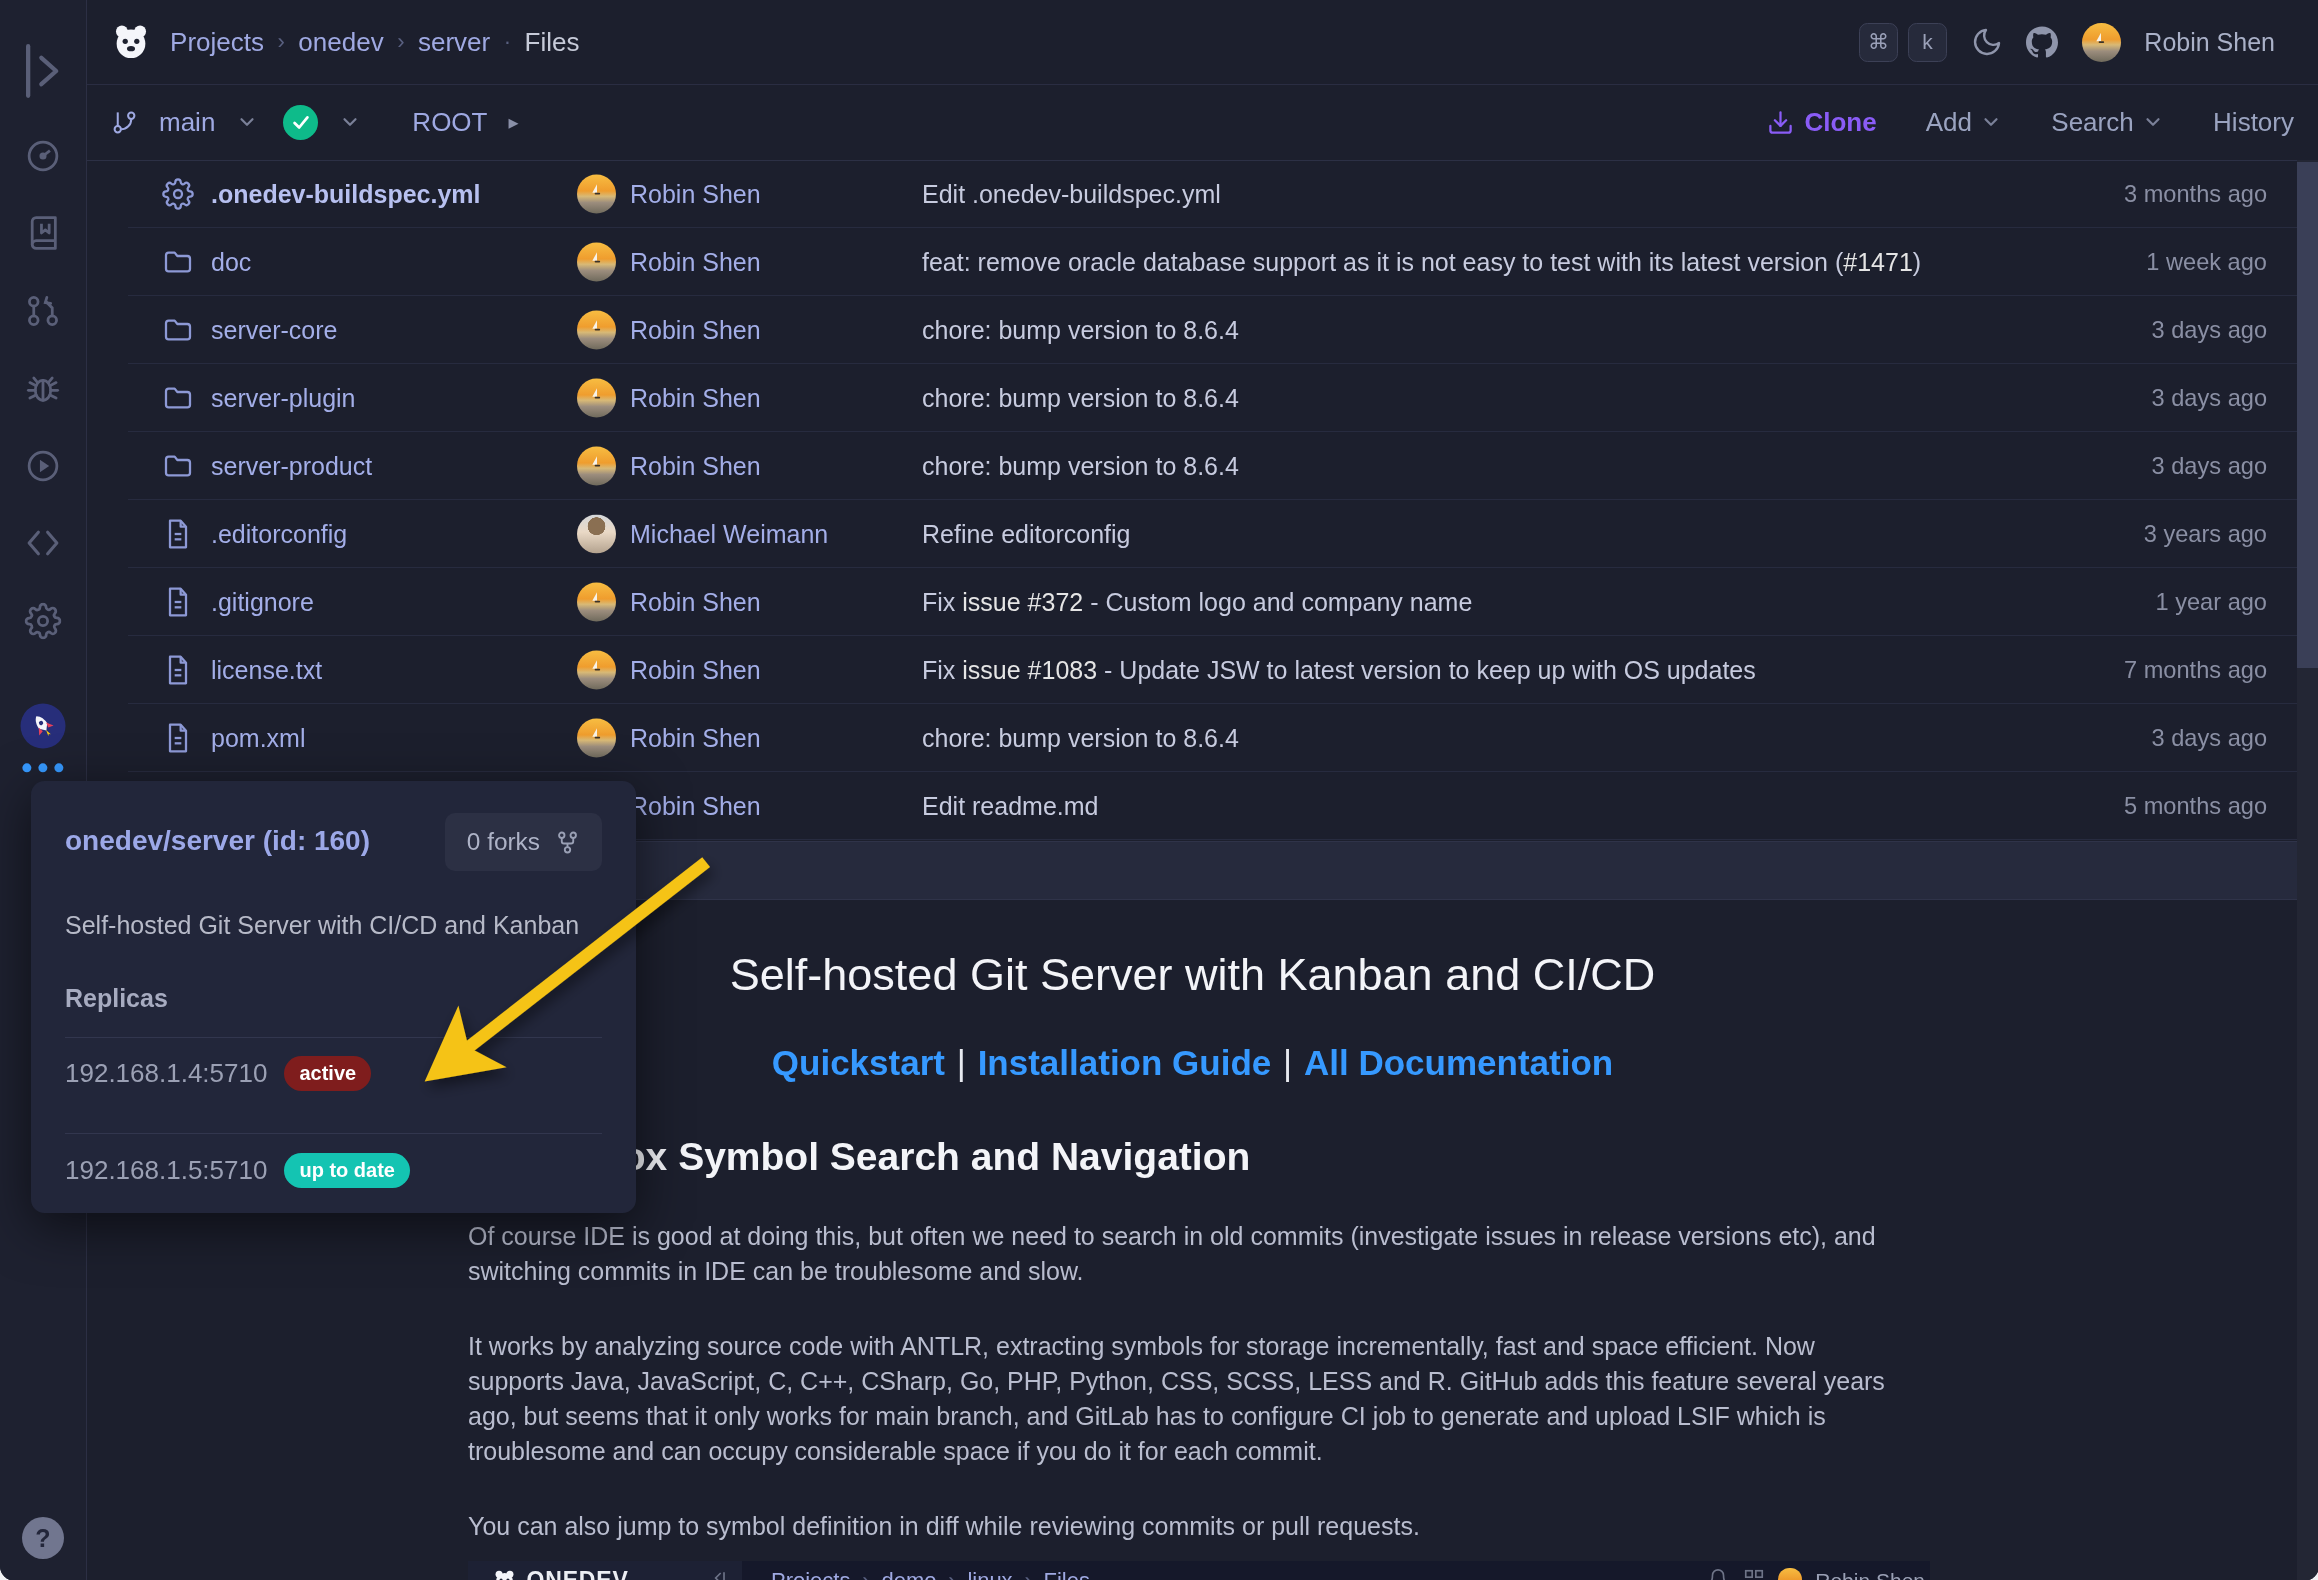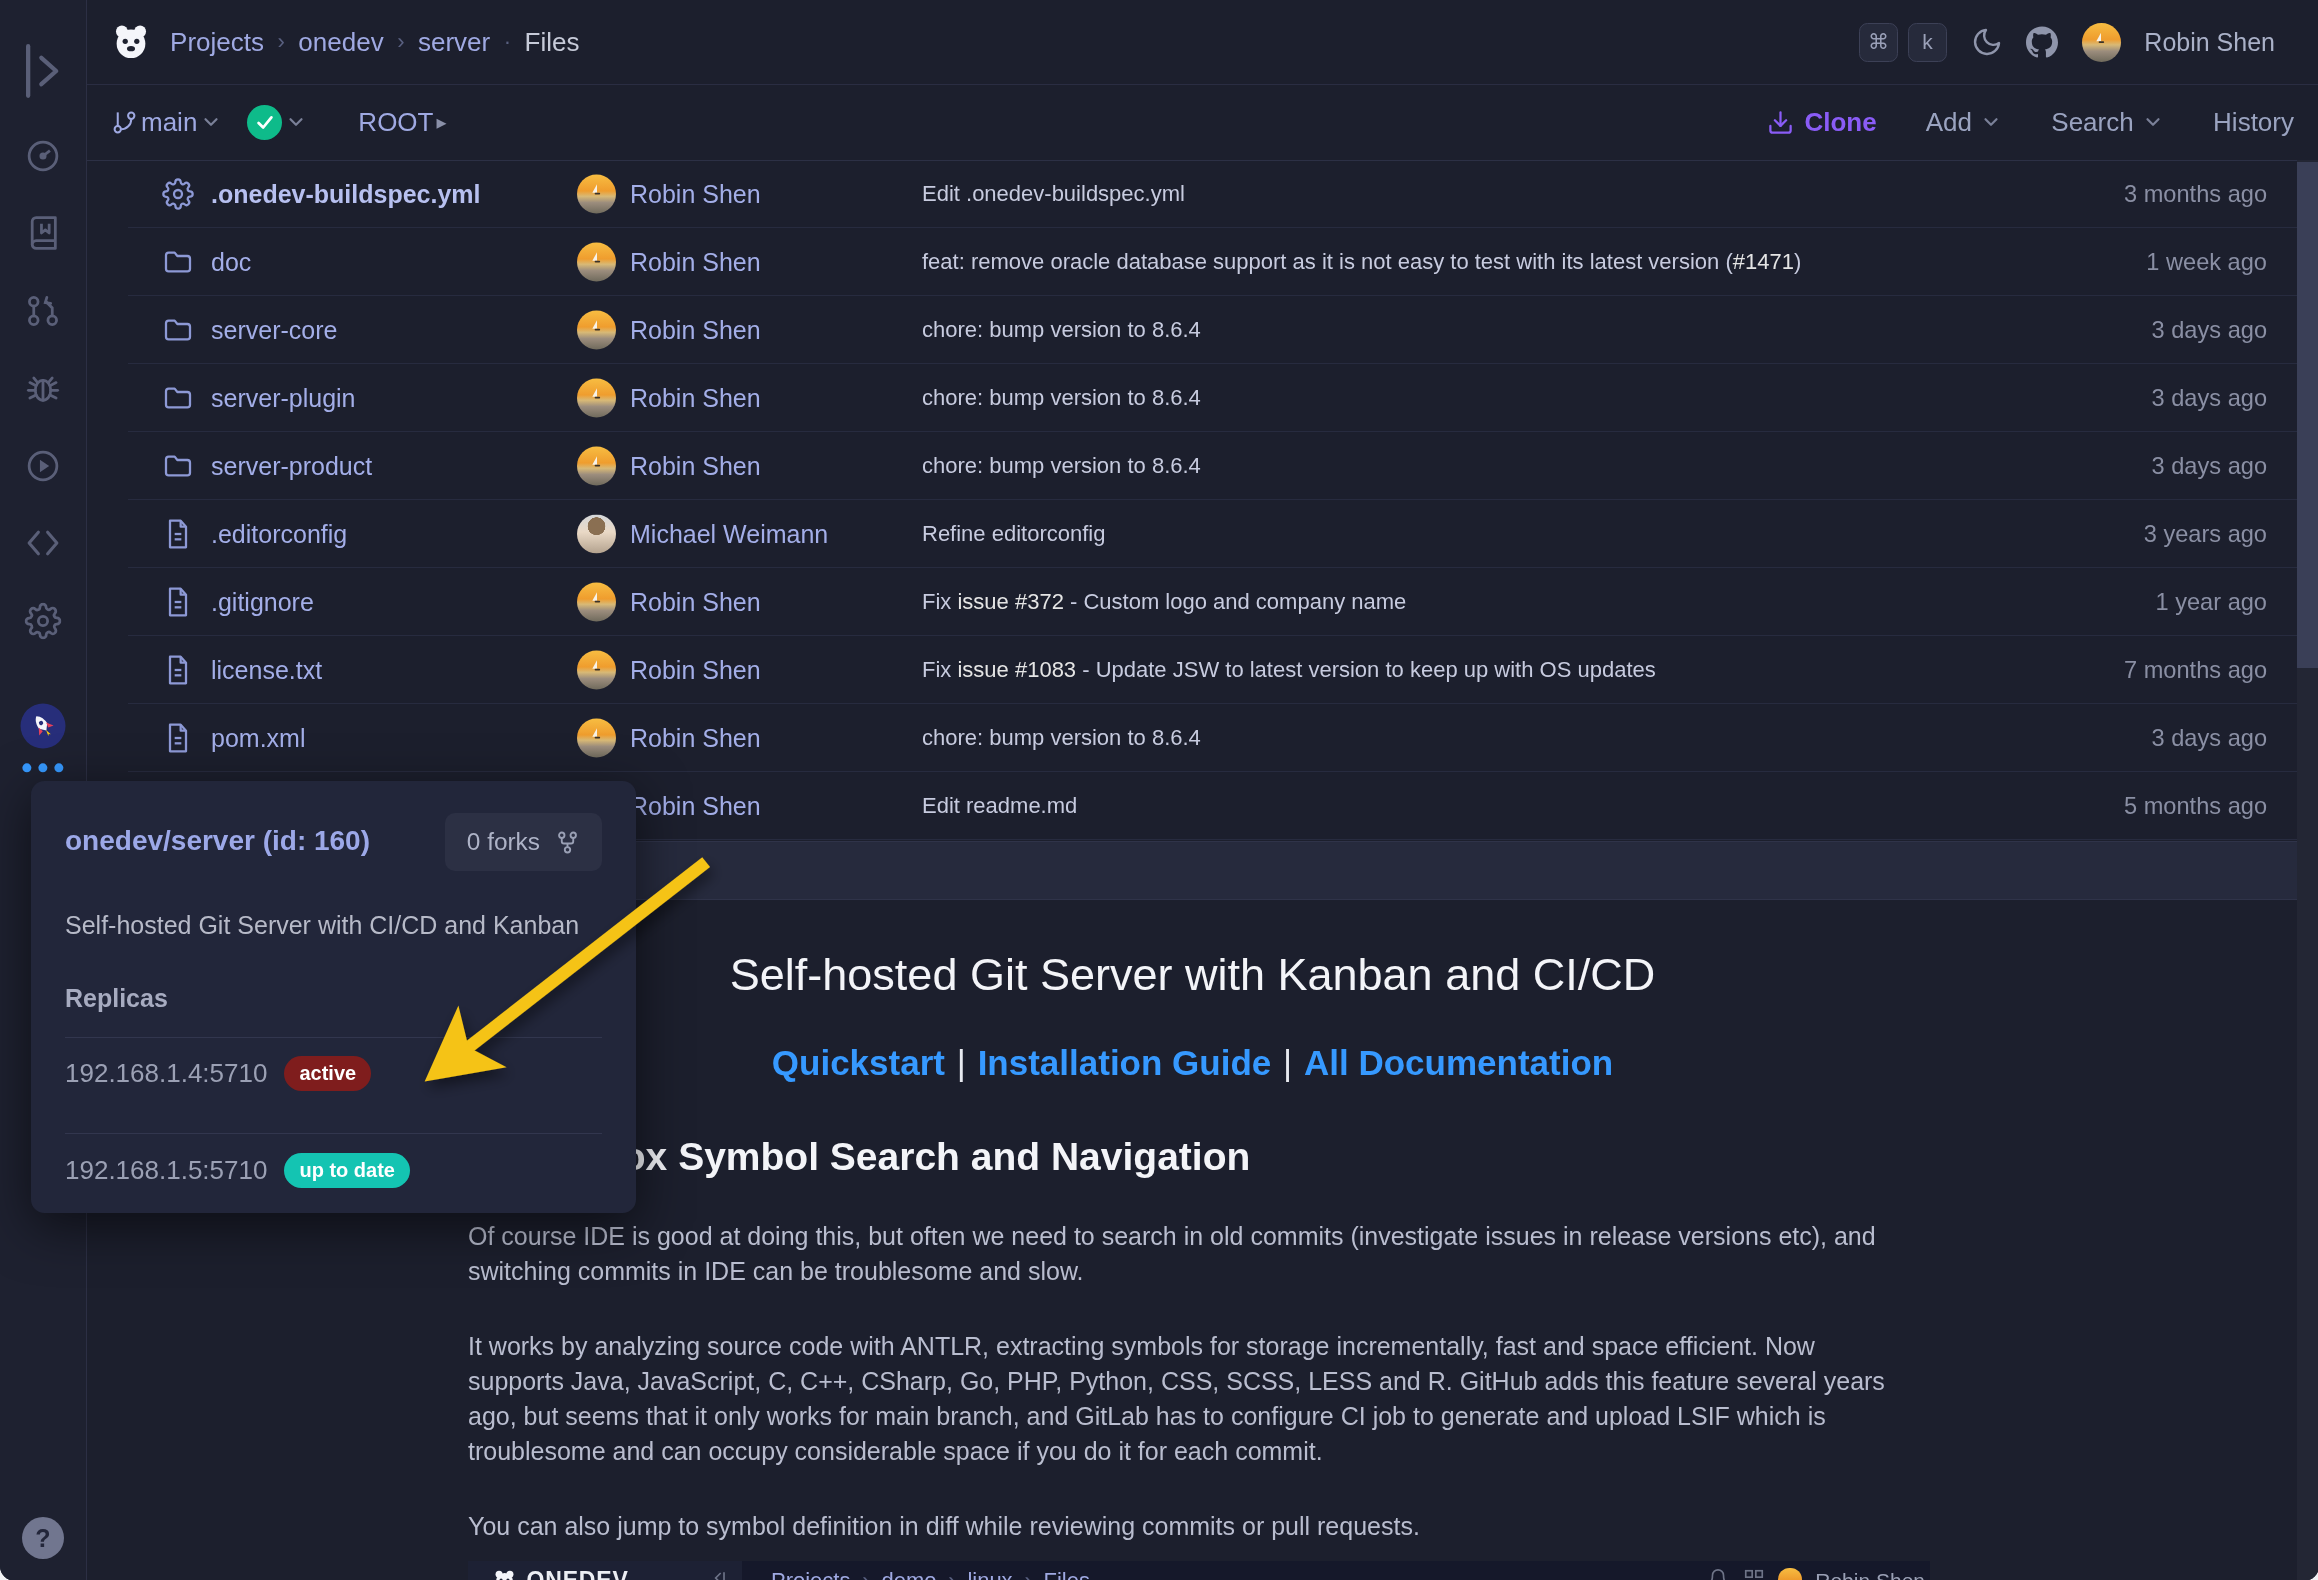--- a/index.html
+++ b/index.html
@@ -35,21 +35,21 @@
   .hdr-ic svg{width:32px;height:32px;}
   .avatar{width:39px;height:39px;border-radius:50%;overflow:hidden;position:relative;flex:0 0 auto;}
   .avatar-robin{background:linear-gradient(180deg,#f7bd42 0%,#ef9d2e 42%,#d8b976 56%,#9c8d7d 72%,#6f6a5c 100%);}
   .avatar-robin svg{position:absolute;left:50%;top:42%;transform:translate(-50%,-50%);width:40%;height:40%;}
   .avatar-michael{background:radial-gradient(circle at 50% 30%,#8a6f52 0 26%,rgba(0,0,0,0) 27%),linear-gradient(180deg,#d4d7da 0%,#ead9c6 45%,#b3a28e 100%);}
   .hdr-user{color:#aab1c8;font-size:25px;}
 
   
   .toolbar{position:absolute;left:86px;top:84px;right:0;height:76px;border-bottom:1.7px solid #2c3045;display:flex;align-items:center;}
   .tb-left{display:flex;align-items:center;margin-left:25px;gap:25px;}
-  .tb-item{display:flex;align-items:center;gap:3px;color:#9fa9e2;font-size:26px;cursor:pointer;}
+  .tb-item{display:flex;align-items:center;gap:21px;color:#9fa9e2;font-size:26px;cursor:pointer;}
   .tb-item svg.w{width:27px;height:27px;}
   .chev{color:#7a8098;}
   .chev svg{width:22px;height:22px;}
   .status-ok{width:35px;height:35px;border-radius:50%;background:#0ebb8a;display:flex;align-items:center;justify-content:center;}
   .status-ok svg{width:22px;height:22px;}
   .tri{color:#8a90a8;font-size:20px;}
   .tb-right{margin-left:auto;margin-right:25px;display:flex;align-items:center;gap:49px;font-size:26px;}
   .tb-clone{display:flex;align-items:center;gap:10px;color:#8a5cf6;font-weight:700;cursor:pointer;}
   .tb-clone svg{width:27px;height:27px;}
   .tb-menu{display:flex;align-items:center;gap:8.4px;color:#9aa3c0;cursor:pointer;}
@@ -57,21 +57,21 @@
   
   .table{position:absolute;left:86px;top:160px;width:2211px;padding-left:42px;}
   .frow{position:relative;height:67px;border-bottom:1.7px solid #272b3f;cursor:pointer;}
   .fcell{position:absolute;top:50%;transform:translateY(-50%);white-space:nowrap;}
   .f-icon{left:34px;color:#8d99d6;}
   .f-icon svg{width:32px;height:32px;}
   .f-name{left:83px;color:#a3aee8;font-size:25px;}
   .f-name.bold{font-weight:700;color:#b7c0f0;}
   .f-av{left:449px;}
   .f-author{left:502px;color:#a3aee8;font-size:25px;}
-  .f-msg{left:794px;color:#c7cbdf;font-size:22px;}
+  .f-msg{left:794px;color:#c7cbdf;font-size:25px;}
   .msg-link{color:#e5e5e5;}
   .f-date{right:72px;color:#8a8fa4;font-size:23.6px;}
 
   
   .readme-band{position:absolute;left:86px;top:841px;width:2211px;height:57px;background:#262a3d;border-top:1.7px solid #2f3349;border-bottom:1.7px solid #2f3349;}
   .readme{position:absolute;left:468px;top:902px;width:1449px;color:#b9bdcf;}
   .rm-h1{margin-top:47px;text-align:center;font-size:45px;font-weight:400;color:#f3f4f8;}
   .rm-links{margin-top:42px;text-align:center;font-size:35px;font-weight:700;color:#3699ff;}
   .rm-links .sep{color:#e8eaf0;padding:0 11.8px;font-weight:400;}
   .rm-links a{color:#3699ff;text-decoration:none;cursor:pointer;}

